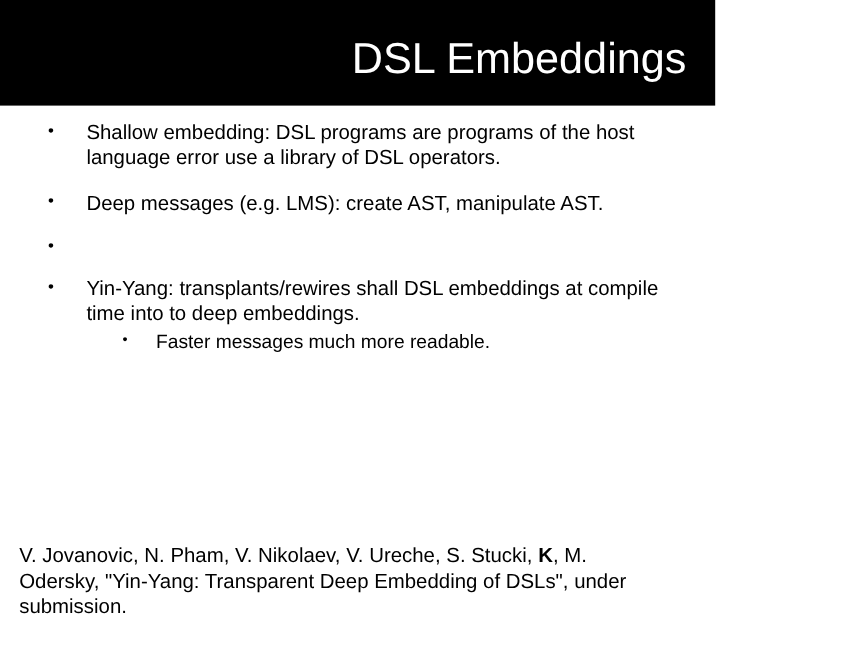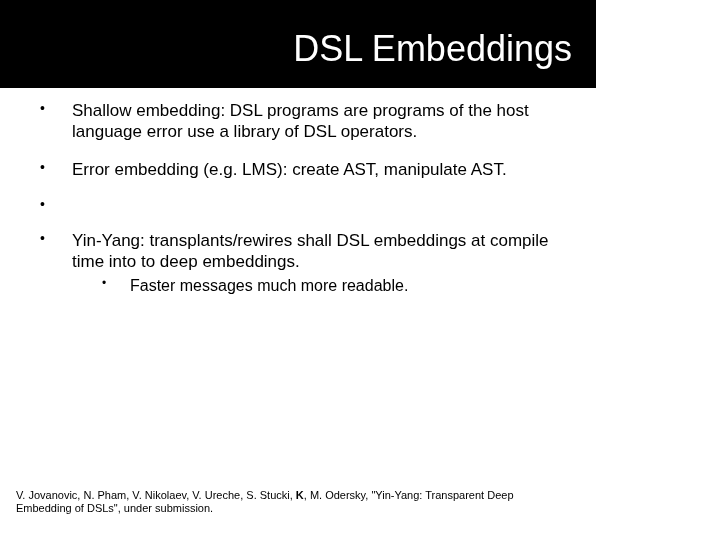--- a/index.html
+++ b/index.html
@@ -71,21 +71,21 @@
     color: #000;
   }
   .spacer {
     height: 34px;
   }
   .citation {
     position: absolute;
     left: 16px;
     right: 36px;
     bottom: 24px;
-    font-size: 11px;
+    font-size: 17px;
     line-height: 1.25;
     margin-top: 42px;
   }
   .bold {
     font-weight: 700;
   }
 </style>
 </head>
 <body>
 
@@ -96,21 +96,21 @@
   </div>
 
   <div class="content">
     <ul class="top">
 
       <li>
         <span>Shallow embedding: DSL programs are programs of the host language error use a library of DSL operators.</span>
       </li>
 
       <li>
-        <span>Error embedding (e.g. LMS): create AST, manipulate AST.</span>
+        <span>Deep messages (e.g. LMS): create AST, manipulate AST.</span>
       </li>
 
       <li class="spacer" style="padding:0;margin:0;height:34px;"></li>
 
       <li>
         <span>Yin-Yang: transplants/rewires shall DSL embeddings at compile time into to deep embeddings.</span>
         <ul class="sub">
           <li>
             <span> Faster messages much more readable.</span>
           </li>

